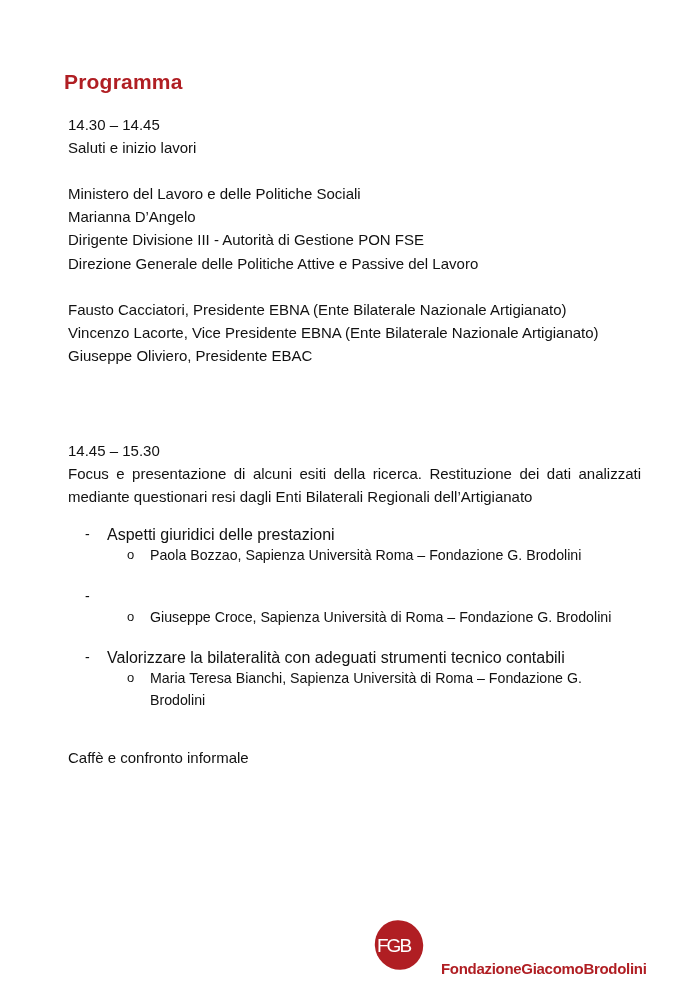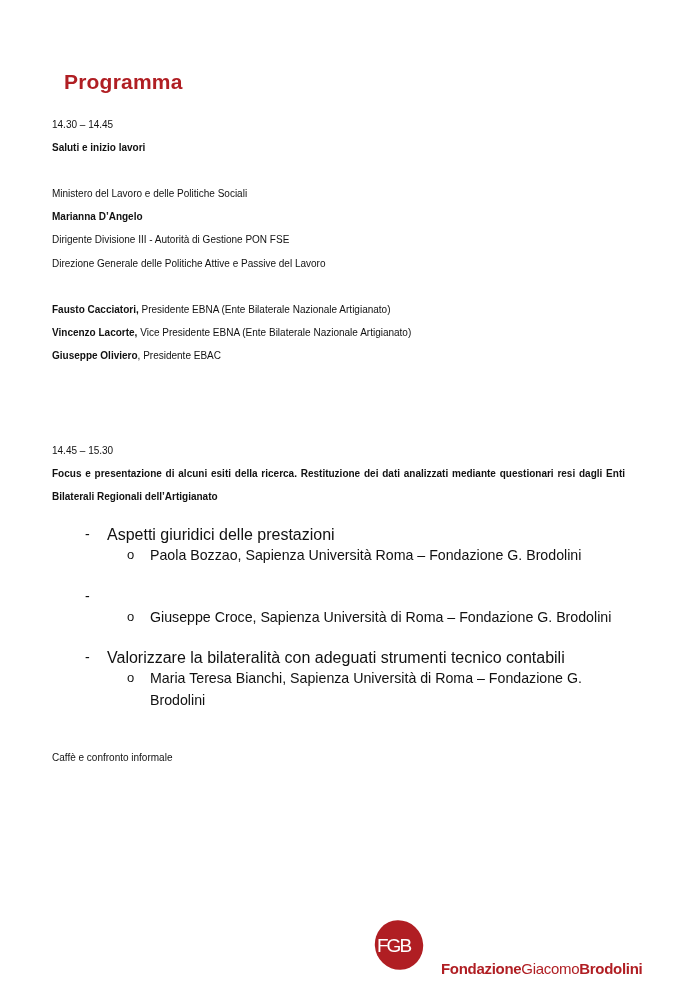--- a/index.html
+++ b/index.html
@@ -1,31 +1,31 @@
 <!DOCTYPE html>
 <html><head>
 <meta charset="utf-8">
 <style>
   html, body { margin: 0; padding: 0; background: #ffffff; }
   body { width: 699px; height: 987px; position: relative; overflow: hidden;
          font-family: "Liberation Sans", "DejaVu Sans", sans-serif; color: #111; }
   .page { position: absolute; left: 0; top: 0; width: 699px; height: 987px; }
   .title { position: absolute; left: 64px; top: 70px; font-size: 21px; font-weight: bold;
            color: #b01e23; letter-spacing: 0.2px; }
-  .line { position: absolute; left: 52px; font-size: 10px; line-height: 18px; white-space: nowrap; }
-  .b { font-weight: bold; }
+  .line { position: absolute; left: 68px; font-size: 15px; line-height: 18px; white-space: nowrap; }
+  .b { font-weight: normal; }
   .justify { white-space: normal; width: 573px; text-align: justify; text-align-last: left; line-height: 23px; }
   .dash { position: absolute; left: 85px; font-size: 14.2px; }
   .sub { position: absolute; left: 107px; font-size: 16px; white-space: nowrap; }
   .circ { position: absolute; left: 127px; font-size: 13px; }
   .subsub { position: absolute; left: 150px; font-size: 14.2px; white-space: nowrap; line-height: 22px; }
   .logo { position: absolute; left: 373px; top: 919px; width: 52px; height: 52px; }
   .org { position: absolute; left: 441px; top: 960px; font-size: 15px; color: #b01e23;
          white-space: nowrap; letter-spacing: -0.3px; }
-  .org .light { font-weight: normal; }
+  .org .light { font-weight: bold; }
   .org .heavy { font-weight: bold; margin-top: 8px; }
 </style>
 </head>
 <body>
 
 <div class="page">
 
   <div class="title">Programma</div>
 
   <div class="line" style="top:116px">14.30 – 14.45</div>

